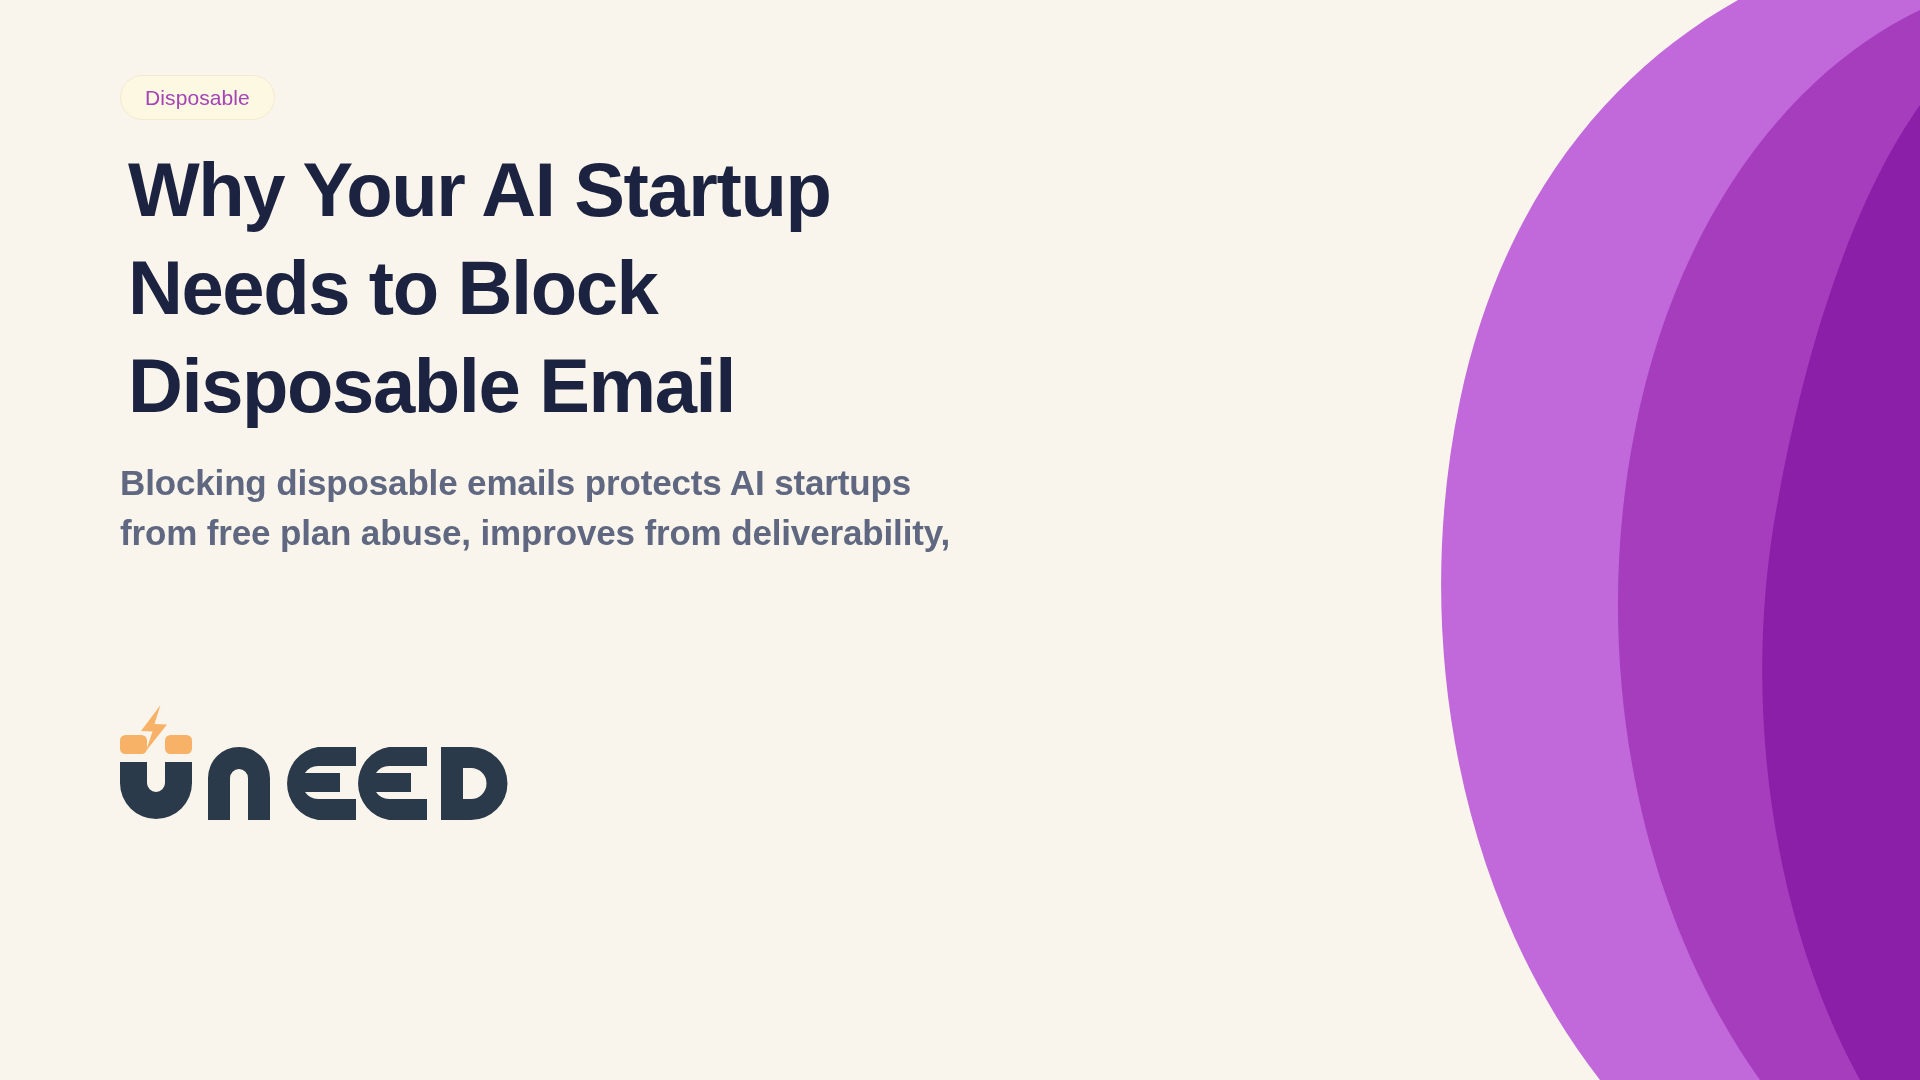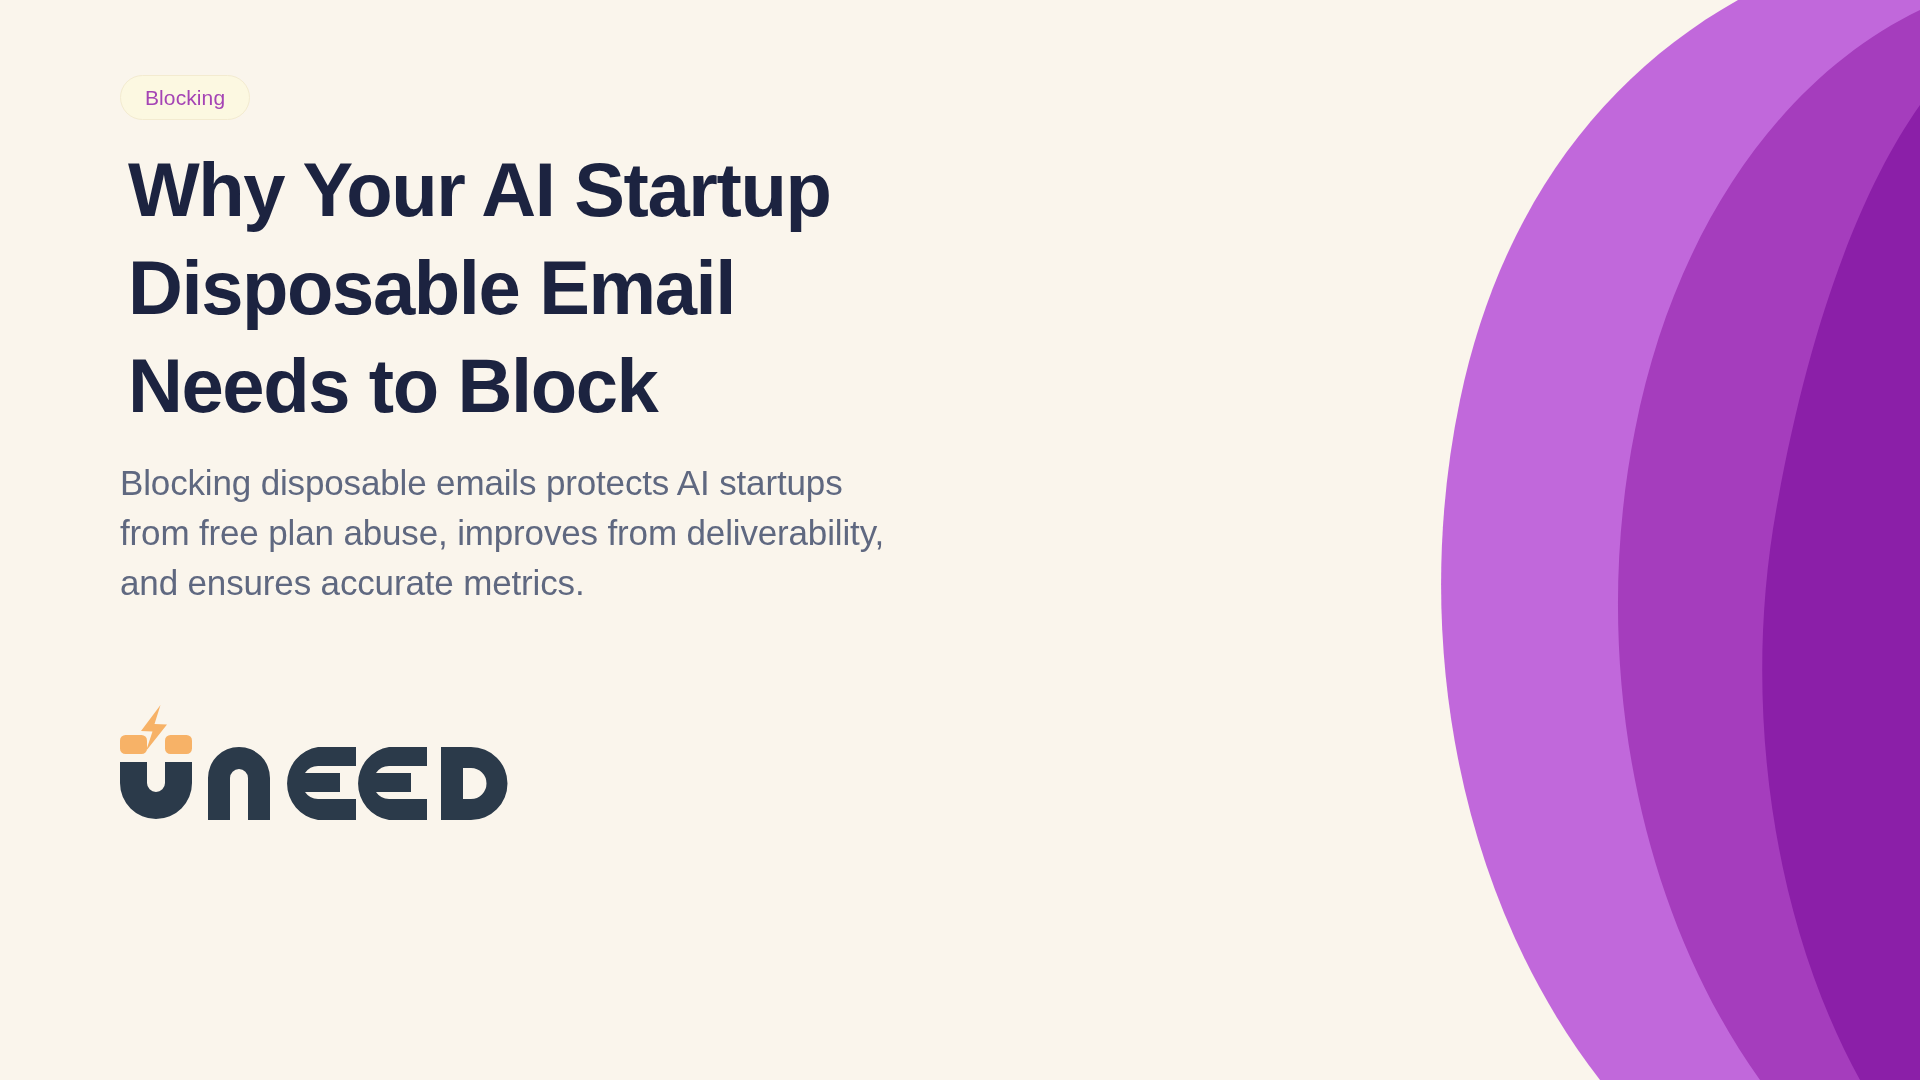--- a/index.html
+++ b/index.html
@@ -87,21 +87,21 @@
   }
 
   #subheadline {
     position: absolute;
     top: 458px;
     left: 0;
     width: 1010px;
     margin: 0;
     font-size: 35px;
     line-height: 50px;
-    font-weight: 400;
+    font-weight: 700;
     color: #5F6880;
     letter-spacing: -0.15px;
   }
   #subheadline .sub-line {
     display: block;
     white-space: nowrap;
   }
 
   
   #brand-logo {
@@ -136,33 +136,32 @@
 
       <path fill="#8B1FA8" d="M 760 1080 L 700 1080
                C 612 920, 580 700, 618 500
                C 650 325, 700 190, 760 105 Z"></path>
     </svg>
   </div>
 
   <div id="content">
 
     <div id="category-badge">
-      <span class="badge-label">Blocking</span>
+      <span class="badge-label">Disposable</span>
     </div>
 
     <h1 id="headline">
       <span class="hl-line">Why Your AI Startup</span>
+      <span class="hl-line">Needs to Block</span>
       <span class="hl-line">Disposable Email</span>
-      <span class="hl-line">Needs to Block</span>
     </h1>
 
     <p id="subheadline">
       <span class="sub-line">Blocking disposable emails protects AI startups</span>
       <span class="sub-line">from free plan abuse, improves from deliverability,</span>
-      <span class="sub-line">and ensures accurate metrics.</span>
     </p>
 
     <div id="brand-logo">
       <svg viewBox="0 0 420 115" aria-hidden="true">
 
         <path fill="#F7B267" d="M 40.5 0 L 21 26 L 32.5 26.5 L 26 46 L 47 19.5 L 34.5 19 Z"></path>
 
         <rect x="0" y="30" width="27" height="19" rx="5.5" fill="#F7B267"></rect>
         <rect x="45" y="30" width="27" height="19" rx="5.5" fill="#F7B267"></rect>
 

